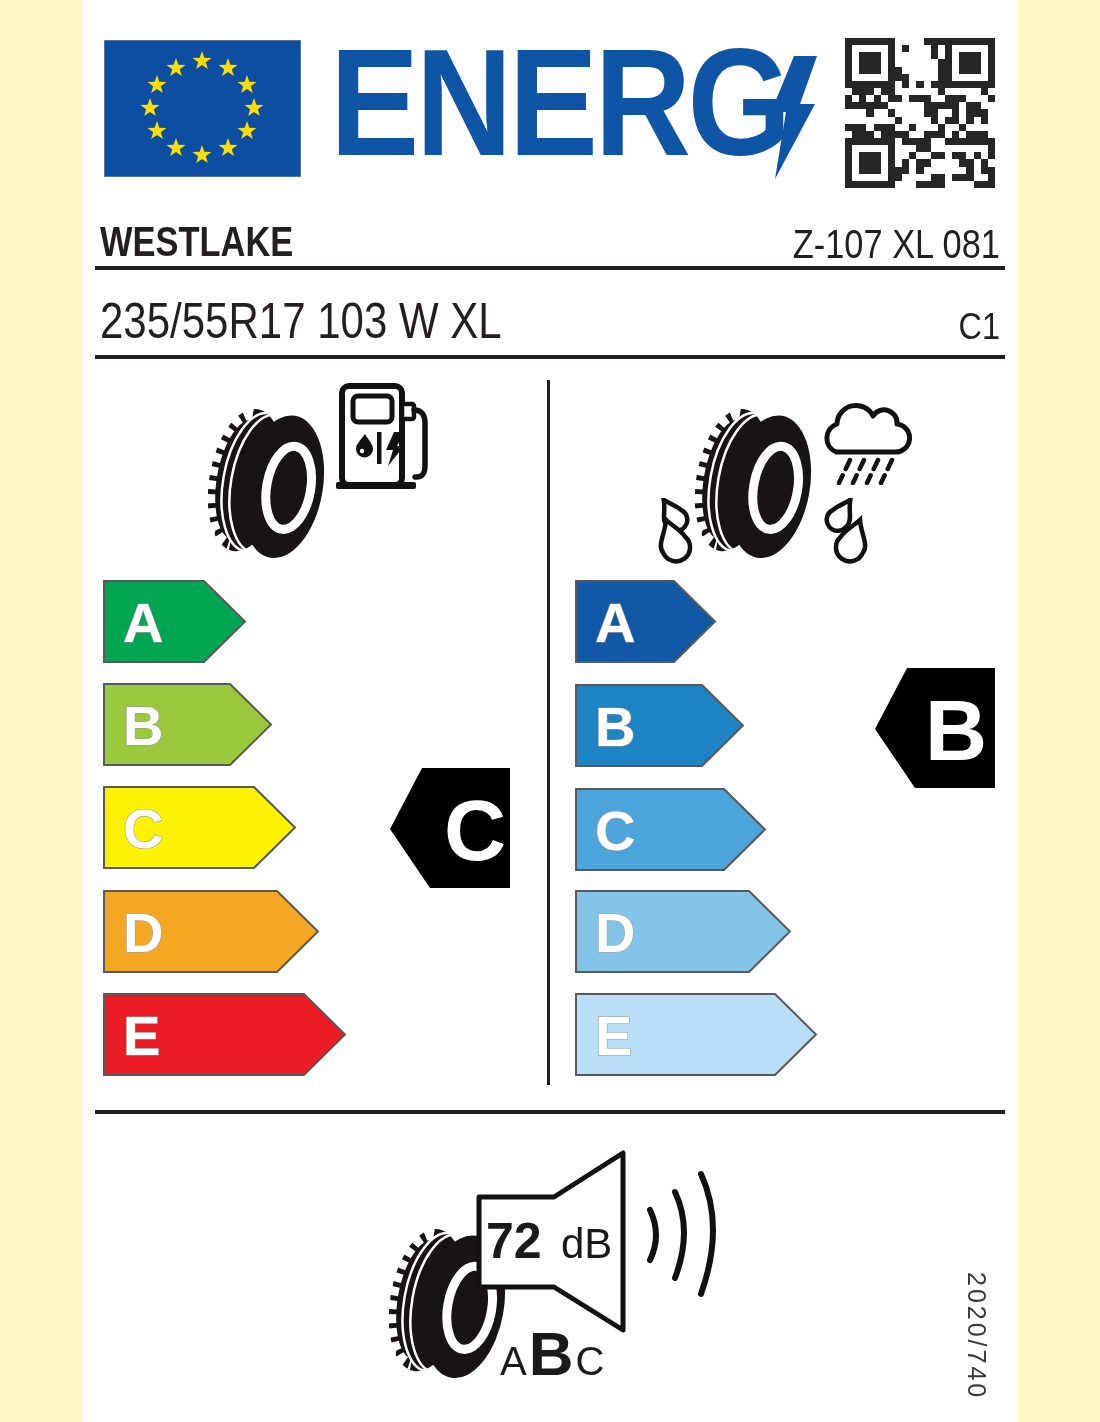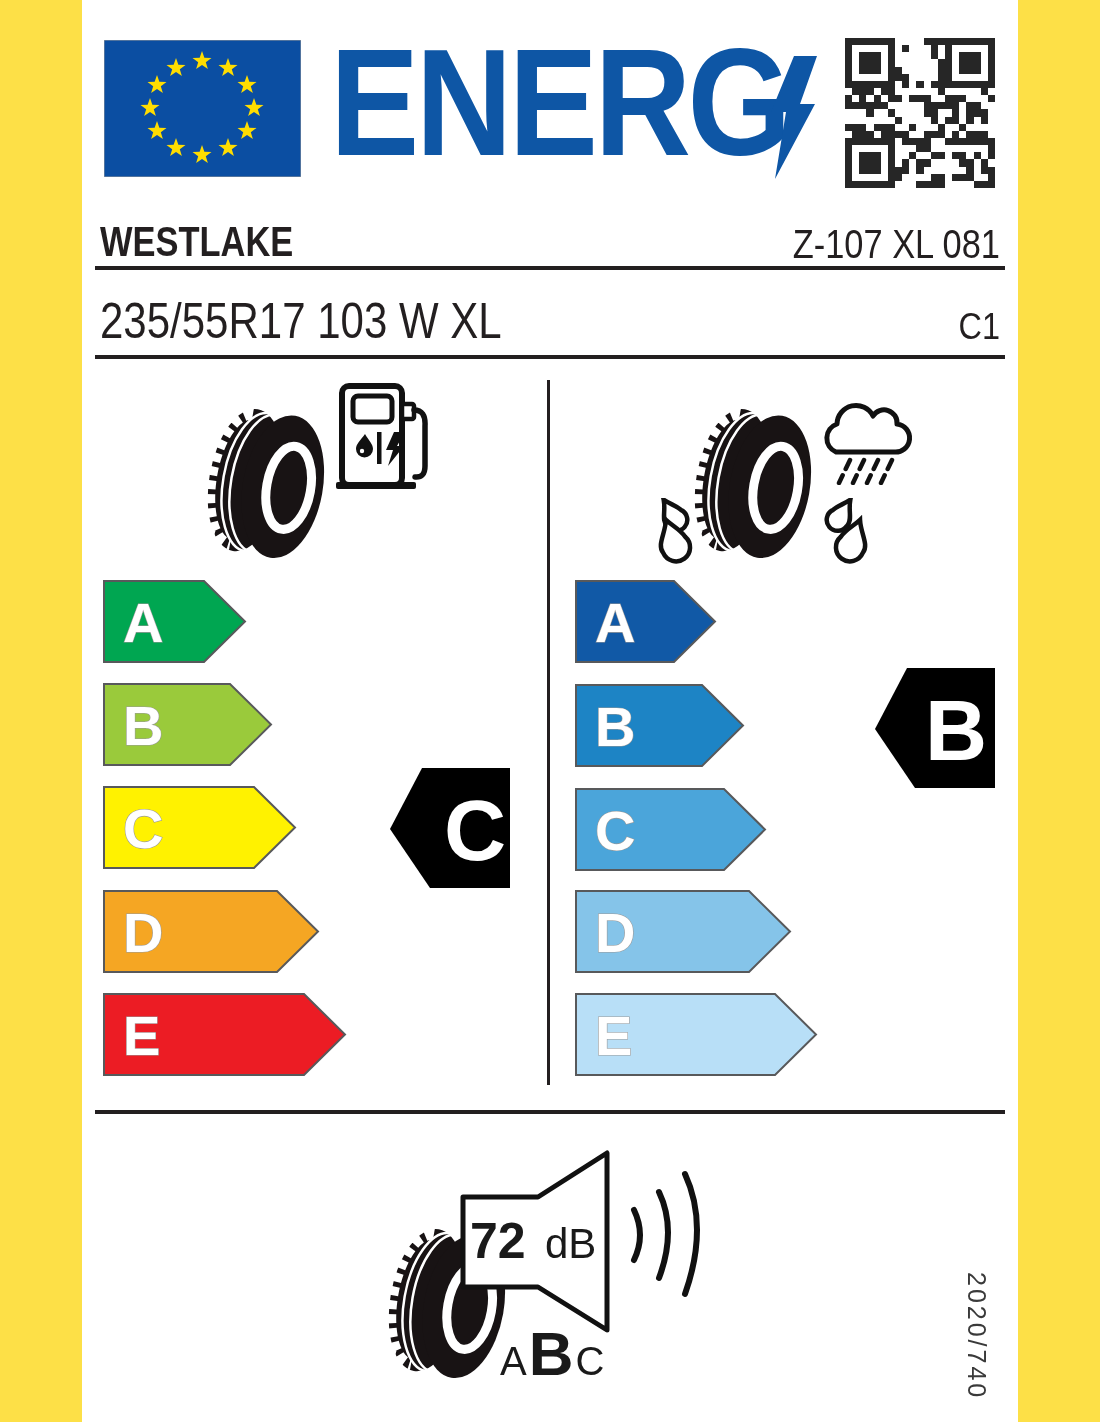--- a/index.html
+++ b/index.html
@@ -1,16 +1,16 @@
 <!DOCTYPE html>
 <html><head>
 <meta charset="utf-8">
 <style>
   html,body{margin:0;padding:0;background:#000;}
-  #canvas{position:relative;width:1100px;height:1422px;background:#fde047;overflow:hidden;
+  #canvas{position:relative;width:1100px;height:1422px;background:#fef9c3;overflow:hidden;
           font-family:"Liberation Sans",sans-serif;color:#231f20;}
   .label-sheet{position:absolute;left:82px;top:0;width:936px;height:1422px;background:#ffffff;}
   .abs{position:absolute;}
   .ink{color:#231f20;}
   .hline{position:absolute;height:4px;background:#231f20;}
   .vline{position:absolute;width:3px;background:#231f20;}
 
   .title-energ{position:absolute;left:330px;top:26px;font-size:152px;line-height:1;
                font-weight:bold;letter-spacing:-4px;color:#0e56a5;
                transform:scaleX(.88);transform-origin:left top;white-space:nowrap;}
@@ -457,21 +457,21 @@
   </div>
 
   <div class="hline" style="left:95px;top:1110px;width:910px;"></div>
 
   <div class="abs" style="left:386px;top:1228px;">
     <svg width="124" height="152" viewBox="0 0 124 152">
         <use href="#tyre" xlink:href="#tyre"></use>
       </svg>
   </div>
 
-  <div class="speaker-svg abs" style="left:458px;top:1148px;">
+  <div class="speaker-svg abs" style="left:474px;top:1148px;">
     <svg width="250" height="190" viewBox="0 0 250 190">
       <polygon points="5,49 80,49 149,5 149,182 80,139 5,139" fill="#fff" stroke="#111" stroke-width="5" stroke-linejoin="round"></polygon>
       <text x="12" y="110" font-size="50" font-weight="bold">72</text>
       <text x="87" y="110" font-size="42">dB</text>
       <g stroke="#111" stroke-width="6" fill="none" stroke-linecap="round">
         <path d="M176,62 q12,25 0,50"></path>
         <path d="M201,44 q18,38 0,86"></path>
         <path d="M227,26 q24,52 0,120"></path>
       </g>
     </svg>

